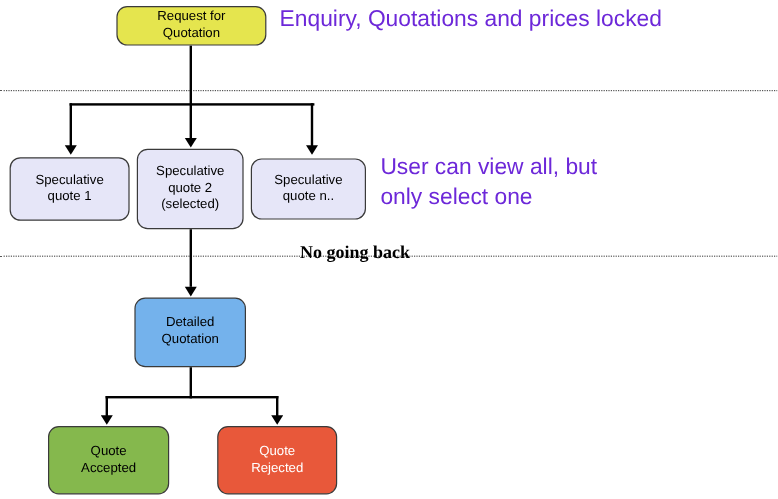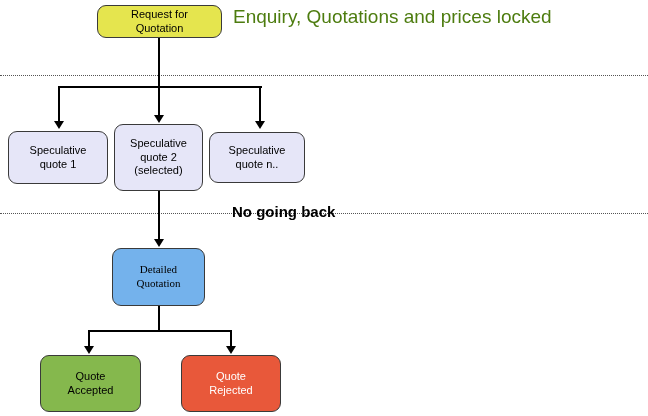--- a/index.html
+++ b/index.html
@@ -24,21 +24,21 @@
     font-size: 11px;
     line-height: 1.25;
     color: #000;
     white-space: pre-line;
     box-sizing: border-box;
   }
   .node-request   { left: 97px;  top: 5px;   width: 125px; height: 33px; }
   .node-spec1     { left: 8px;   top: 131px; width: 100px; height: 53px; }
   .node-spec2     { left: 114px; top: 124px; width: 89px;  height: 67px; }
   .node-specn     { left: 209px; top: 132px; width: 96px;  height: 51px; }
-  .node-detailed  { left: 112px; top: 248px; width: 93px;  height: 58px; font-family: Liberation Serif, serif; }
+  .node-detailed  { left: 112px; top: 248px; width: 93px;  height: 58px; }
   .node-accepted  { left: 40px;  top: 355px; width: 101px; height: 57px; }
   .node-rejected  { left: 181px; top: 355px; width: 100px; height: 57px; color: #fff; }
 
   
   .line { position: absolute; background: #000; }
   .vline { width: 2px; }
   .hline { height: 2px; }
 
   .l-request-down { left: 158px; top: 38px;  height: 78px; }  
   .l-branch       { left: 58px;  top: 86px;  width: 204px; }
@@ -70,37 +70,37 @@
     position: absolute;
     left: 0; width: 648px; height: 0;
     border-top: 1px dotted #555;
   }
   .dotted-1 { top: 75px; }
   .dotted-2 { top: 213px; }
 
   
   .annotation {
     position: absolute;
-    color: #4d7c0f;
+    color: #6d28d9;
     font-size: 19px;
     line-height: 1.3;
     white-space: pre-line;
   }
   .ann-enquiry { left: 233px; top: 5px; }
   .ann-view    { left: 317px; top: 128px; }
   .ann-options { left: 307px; top: 275px; }
 
   .phase-label {
     position: absolute;
     font-size: 15px;
     font-weight: bold;
     color: #000;
   }
   .phase-1 { left: 246px; top: 65px; }
-  .phase-2 { left: 232px; top: 203px; }
+  .phase-2 { left: 250px; top: 203px; font-family: Liberation Serif, serif; }
 </style>
 </head>
 <body>
 
 <div class="canvas">
 
   <div class="dotted dotted-1"></div>
   <div class="dotted dotted-2"></div>
 
   <div class="line vline l-request-down"></div>
@@ -138,17 +138,19 @@
 
   <div class="node node-accepted" style="background-color: rgb(133, 184, 77);">Quote
 Accepted</div>
 
   <div class="node node-rejected" style="background-color: rgb(232, 88, 58);">Quote
 Rejected</div>
 
   <div class="annotation ann-enquiry">Enquiry, Quotations and prices locked</div>
 
 
+  <div class="annotation ann-view">User can view all, but
+only select one</div>
 
   <div class="phase-label phase-2">No going back</div>
 
 
 </div>
 
 </body></html>

